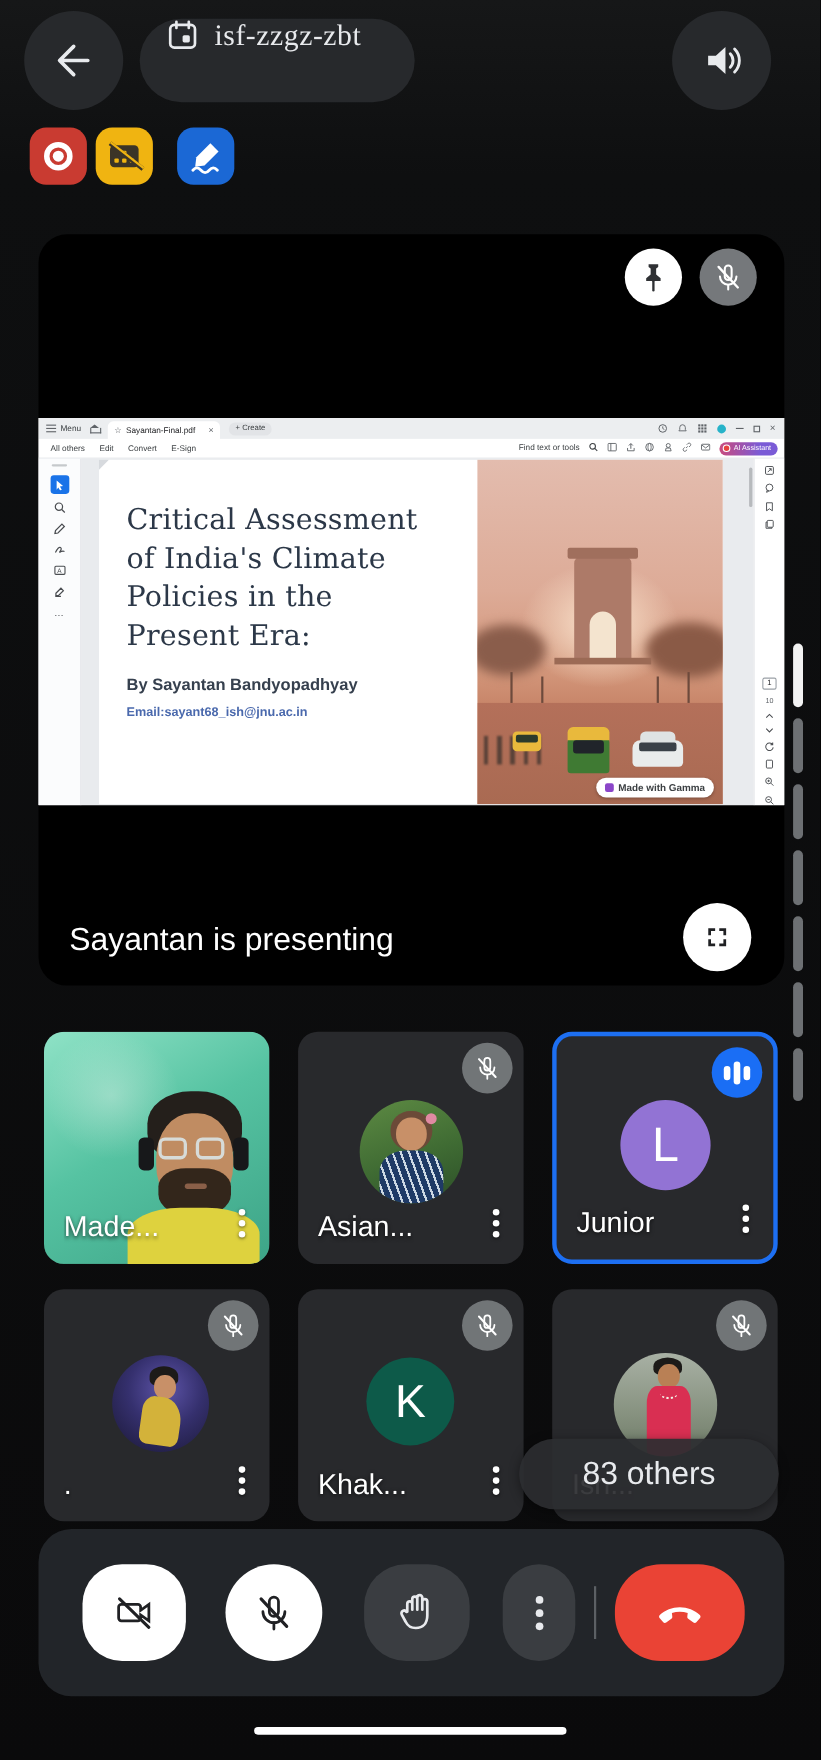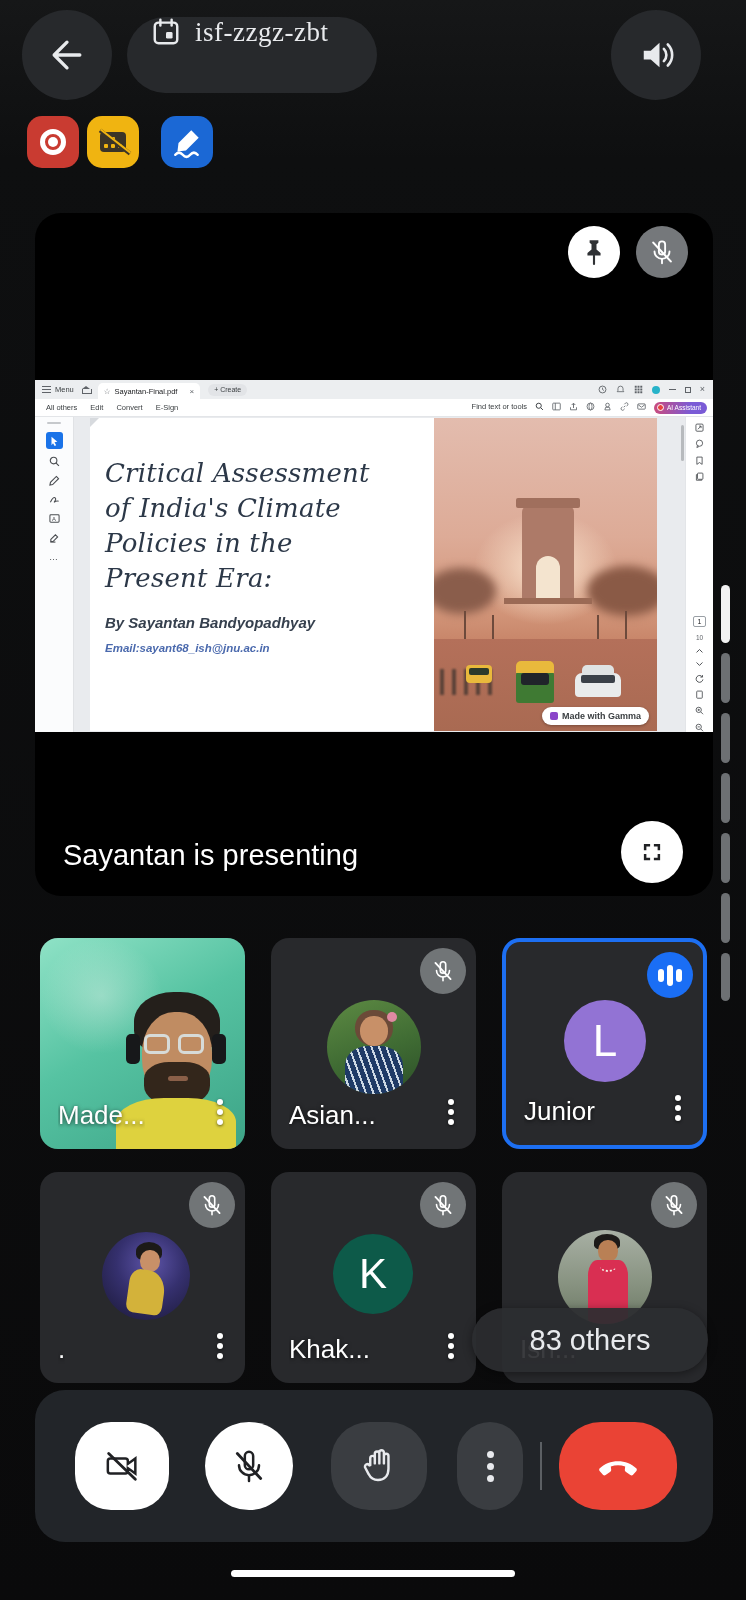--- a/index.html
+++ b/index.html
@@ -79,21 +79,21 @@
   .rl-ic { width:13px; height:13px; display:flex; align-items:center; justify-content:center; color:#4a4d51; font-size:9px; }
   .rail-r { position:absolute; right:0; top:0; width:28px; height:100%; background:#fff; border-left:1px solid #e3e5e8;
     display:flex; flex-direction:column; align-items:center; padding-top:6px; gap:7px; }
   .page-box { width:13px; height:13px; border:1px solid #9aa0a6; border-radius:2px; font-size:7px; color:#202124;
     display:flex; align-items:center; justify-content:center; }
   .rr-txt { font-size:6.5px; color:#5f6368; }
   .pdf-scroll { position:absolute; right:29px; top:8px; width:3px; height:36px; background:#b7babd; border-radius:2px; }
 
   .page { position:absolute; left:55px; top:1px; width:567px; height:313px; background:#fff; }
   .fold { position:absolute; left:0; top:0; border-top:9px solid #d7dade; border-right:9px solid transparent; }
-  .slide-text { position:absolute; left:15px; top:38px; width:290px;font-style:italic; }
+  .slide-text { position:absolute; left:25px; top:38px; width:290px; }
   .s-title { font-family:"DejaVu Serif", serif; font-size:26px; line-height:35px; color:#2c3848; letter-spacing:.2px; }
   .s-by { margin-top:18px; font-size:15px; font-weight:bold; color:#36404e; }
   .s-affil { margin-top:12px; font-size:11.5px; font-weight:bold; color:#4a69ad; line-height:18px; }
   .s-email { margin-top:11px; font-size:11.5px; font-weight:bold; color:#4a69ad; }
 
   .photo { position:absolute; left:344px; top:0; width:223px; height:313px; overflow:hidden;
     background:linear-gradient(180deg,#e3bcae 0%,#ddab97 38%,#d29579 62%,#c07a5e 78%,#b06a4e 100%); }
   .haze { position:absolute; left:18%; top:30%; width:64%; height:36%; background:radial-gradient(closest-side,rgba(255,236,214,.9),rgba(255,236,214,0)); }
   .gate { position:absolute; left:88px; top:88px; width:52px; height:94px; background:#ad7a68; border-radius:6px 6px 0 0; }
   .gate::before { content:""; position:absolute; left:14px; bottom:0; width:24px; height:44px;

